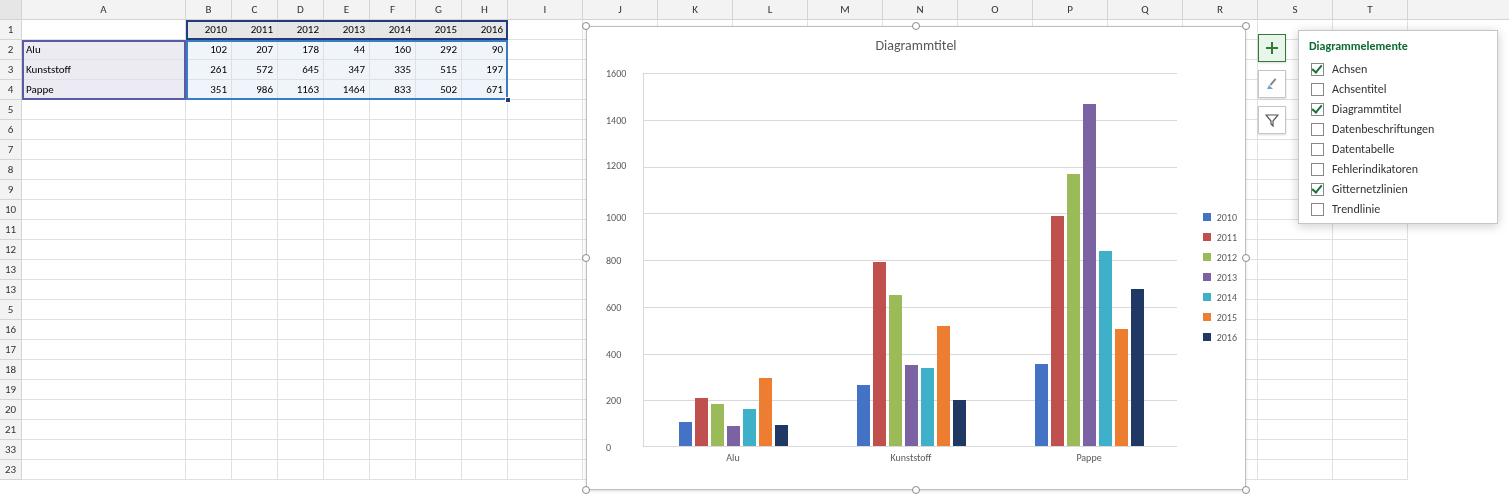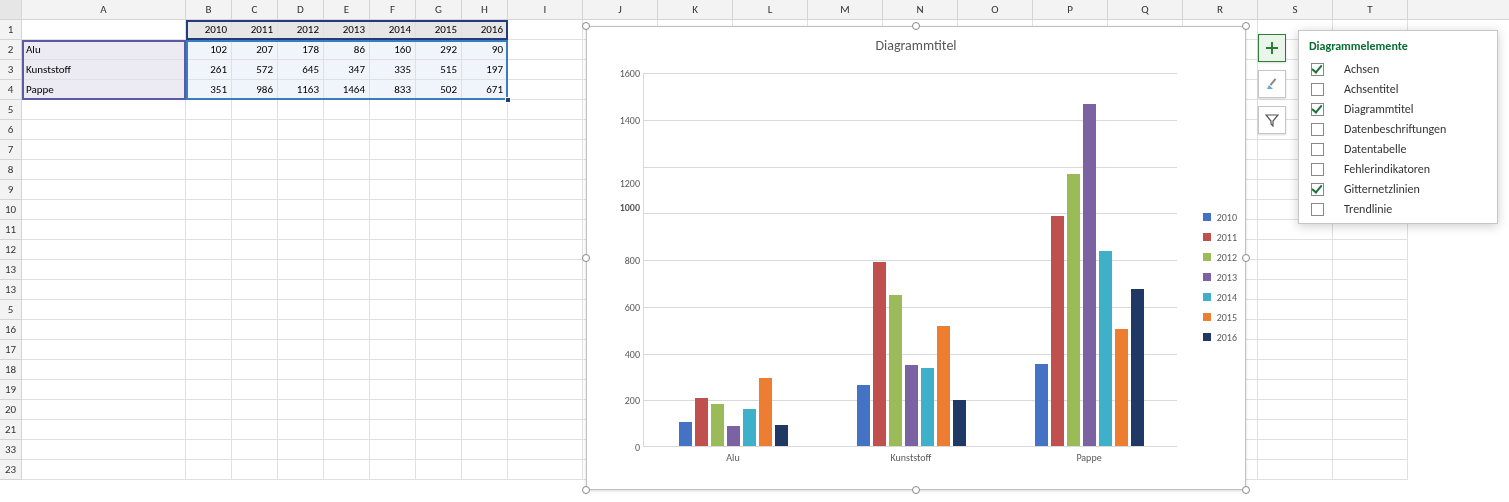--- a/index.html
+++ b/index.html
@@ -132,21 +132,21 @@
   }
   .grid-line {
     position: absolute;
     left: 0; right: 0;
     border-top: 1px solid #d9d9d9;
   }
   .ytick {
     position: absolute;
     left: -38px;
     width: 34px;
-    text-align: right;
+    text-align: left;
     color: #595959;
     font-size: 10px;
     transform: translateY(-50%);
   }
   .xlabel {
     position: absolute;
     bottom: -18px;
     color: #595959;
     font-size: 10px;
     text-align: center;
@@ -212,21 +212,21 @@
     color: #333;
   }
   .flyout-title {
     padding: 4px 10px 6px;
     font-weight: bold;
     color: #0b6b32;
   }
   .fly-item {
     display: flex;
     align-items: center;
-    gap: 20px;
+    gap: 8px;
     padding: 2px 12px;
     height: 20px;
     position: relative;
   }
   .fly-item.hover {
     background: #dfe4ea;
   }
   .fly-item .arrow {
     position: absolute;
     right: 6px;
@@ -302,21 +302,21 @@
         <div class="cell"></div>
         <div class="cell"></div>
         <div class="cell"></div>
       </div>
       <div class="row">
         <div class="row-h">2</div>
         <div class="cell wide sel-a" style="text-align: left;">Alu</div>
         <div class="cell data sel-v">102</div>
         <div class="cell data sel-v">207</div>
         <div class="cell data sel-v">178</div>
-        <div class="cell data sel-v">86</div>
+        <div class="cell data sel-v">44</div>
         <div class="cell data sel-v">160</div>
         <div class="cell data sel-v">292</div>
         <div class="cell data sel-v">90</div>
         <div class="cell"></div>
         <div class="cell"></div>
         <div class="cell"></div>
         <div class="cell"></div>
         <div class="cell"></div>
         <div class="cell"></div>
         <div class="cell"></div>
@@ -834,23 +834,23 @@
         <div class="ytick" style="top: 374px;">0</div>
         <div class="grid-line" style="top: 327.25px;"></div>
         <div class="ytick" style="top: 327.25px;">200</div>
         <div class="grid-line" style="top: 280.5px;"></div>
         <div class="ytick" style="top: 280.5px;">400</div>
         <div class="grid-line" style="top: 233.75px;"></div>
         <div class="ytick" style="top: 233.75px;">600</div>
         <div class="grid-line" style="top: 187px;"></div>
         <div class="ytick" style="top: 187px;">800</div>
         <div class="grid-line" style="top: 140.25px;"></div>
-        <div class="ytick" style="top: 134px; font-weight: bold;">1000</div>
+        <div class="ytick" style="top: 144px;">1000</div>
         <div class="grid-line" style="top: 93.5px;"></div>
-        <div class="ytick" style="top: 110px;">1200</div>
+        <div class="ytick" style="top: 92px;">1200</div>
         <div class="grid-line" style="top: 46.75px;"></div>
         <div class="ytick" style="top: 46.75px;">1400</div>
         <div class="grid-line" style="top: 0px;"></div>
         <div class="ytick" style="top: 0px;">1600</div>
         <div class="bar" style="left: 34.5px; width: 13px; height: 23.8425px; background: rgb(68, 114, 196);"></div>
         <div class="bar" style="left: 50.5px; width: 13px; height: 48.3862px; background: rgb(192, 80, 77);"></div>
         <div class="bar" style="left: 66.5px; width: 13px; height: 41.6075px; background: rgb(155, 187, 89);"></div>
         <div class="bar" style="left: 82.5px; width: 13px; height: 20.1025px; background: rgb(123, 98, 163);"></div>
         <div class="bar" style="left: 98.5px; width: 13px; height: 37.4px; background: rgb(62, 176, 201);"></div>
         <div class="bar" style="left: 114.5px; width: 13px; height: 68.255px; background: rgb(237, 125, 49);"></div>

